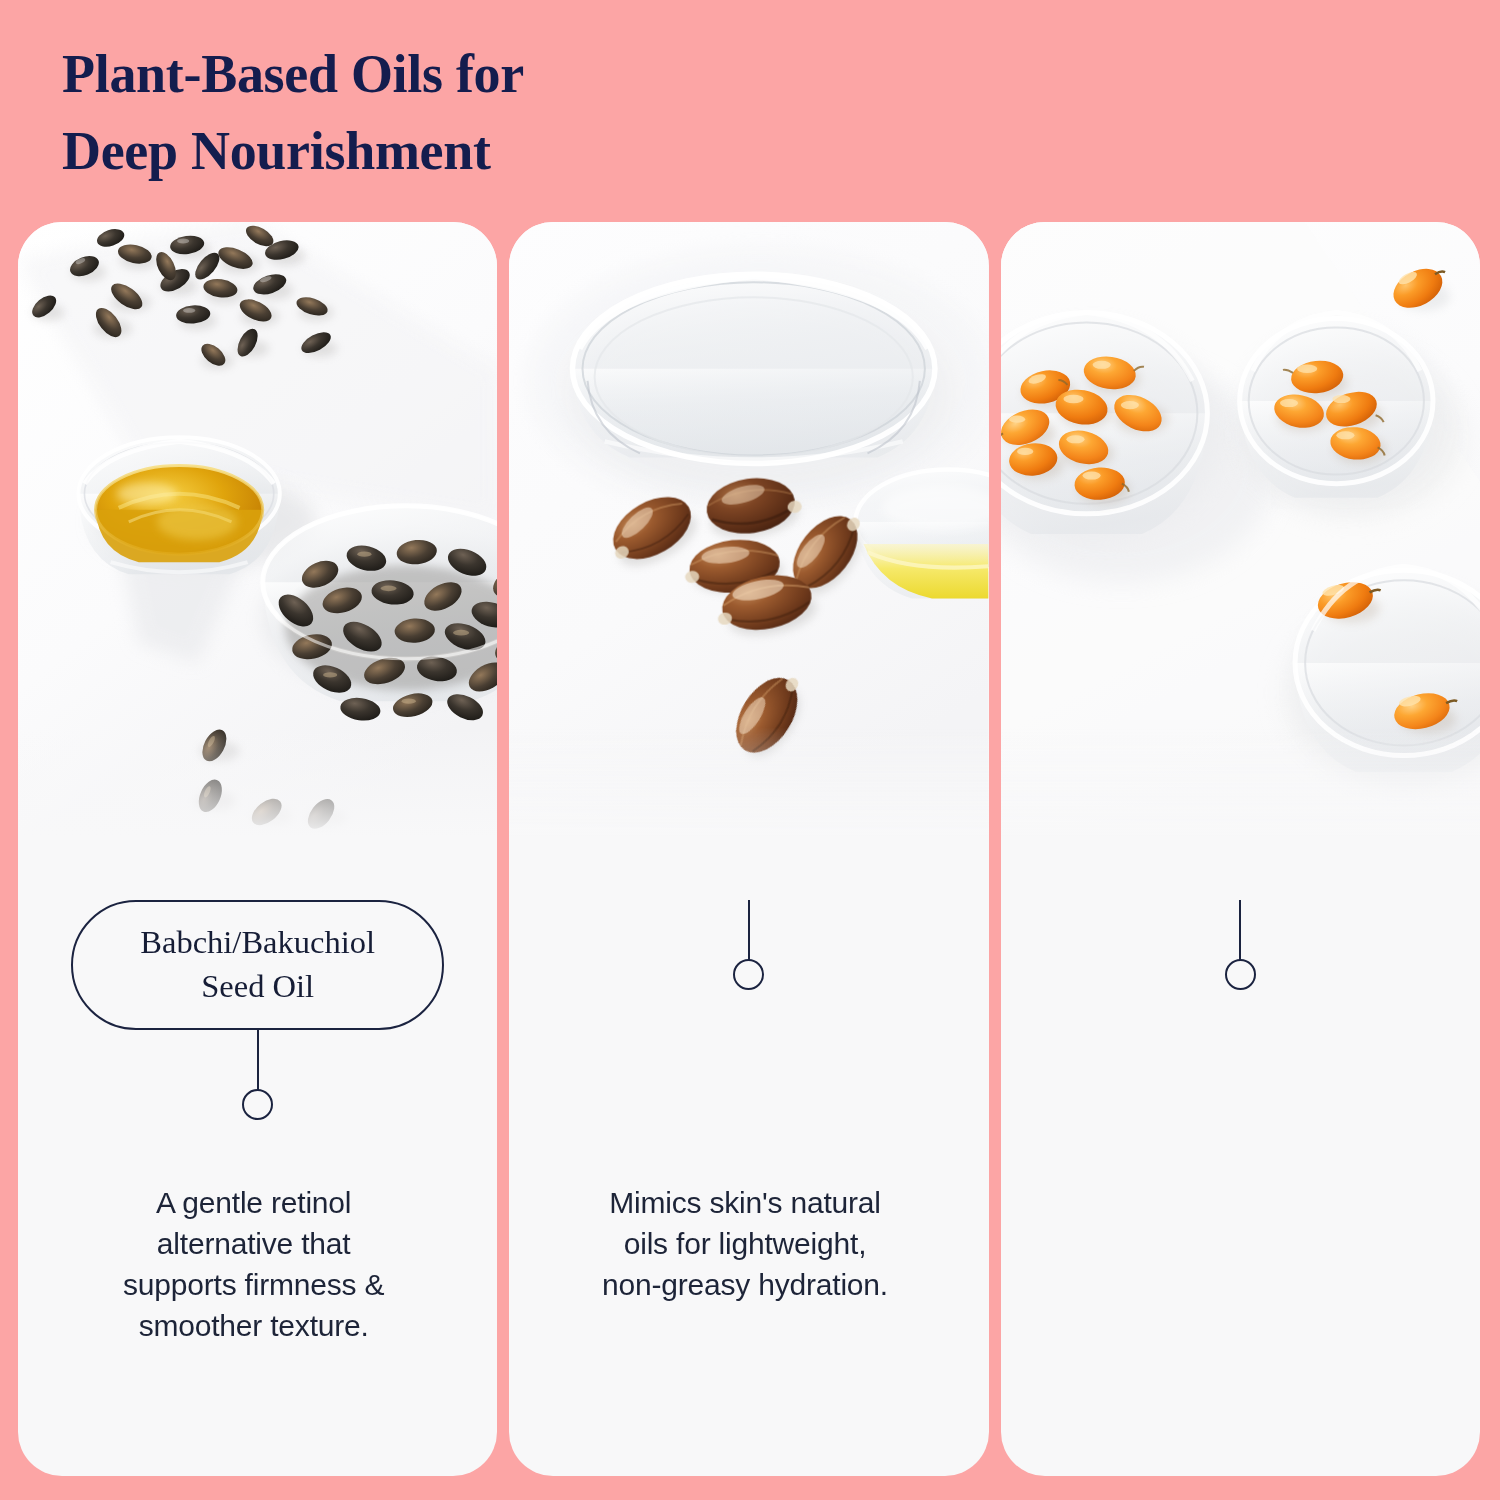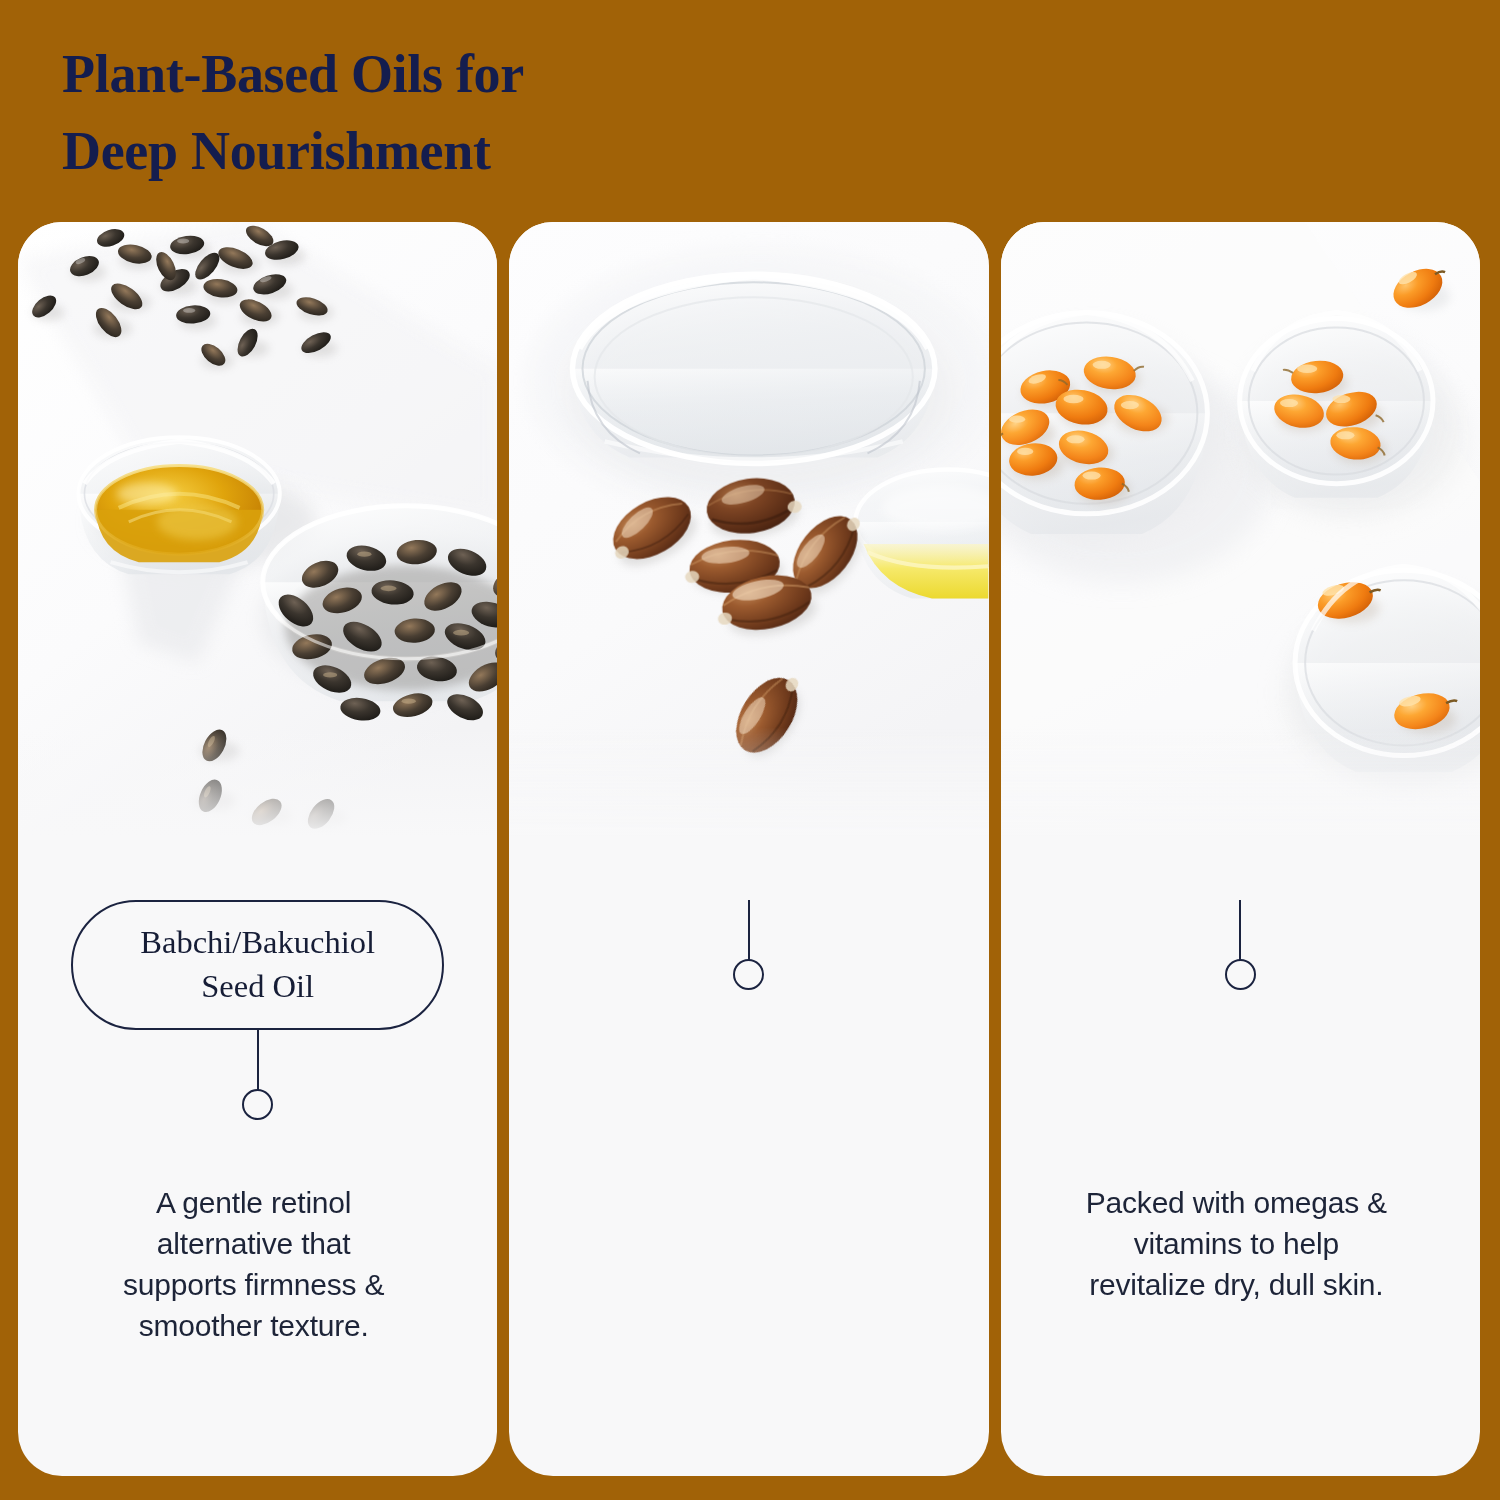--- a/index.html
+++ b/index.html
@@ -9,21 +9,21 @@
     height: 1500px;
     background: #ffffff;
     font-family: "Liberation Sans", sans-serif;
     overflow: hidden;
   }
 
   #root {
     position: relative;
     width: 1500px;
     height: 1500px;
-    background: #a16207;
+    background: #fca5a5;
   }
 
   
   .headline {
     position: absolute;
     left: 62px;
     top: 36px;
     width: 900px;
     font-family: "Liberation Serif", "DejaVu Serif", serif;
     font-weight: 700;
@@ -466,20 +466,23 @@
             </g>
           </g>
         </svg>
       </div>
 
       <div class="pill-wrap">
         <div class="connector"></div>
         <div class="node-dot"></div>
       </div>
 
+      <p class="desc">Mimics skin's natural
+oils for lightweight,
+non-greasy hydration.</p>
     </div>
 
     <div class="column">
 
       <div class="photo">
         <svg viewBox="0 0 476 625" preserveAspectRatio="xMidYMid slice">
           <defs>
             <linearGradient id="s_bg" x1="0" y1="0" x2="0.4" y2="1">
               <stop offset="0%" stop-color="#fefefe"></stop>
               <stop offset="55%" stop-color="#fbfbfc"></stop>
@@ -626,19 +629,16 @@
             <path d="M310 408 Q338 350 400 344 Q462 350 490 408" fill="none" stroke="#ffffff" stroke-width="5" opacity="0.7"></path>
           </g>
         </svg>
       </div>
 
       <div class="pill-wrap">
         <div class="connector"></div>
         <div class="node-dot"></div>
       </div>
 
-      <p class="desc">Packed with omegas &amp;
-vitamins to help
-revitalize dry, dull skin.</p>
     </div>
 
   </div>
 </div>
 
 </body></html>

